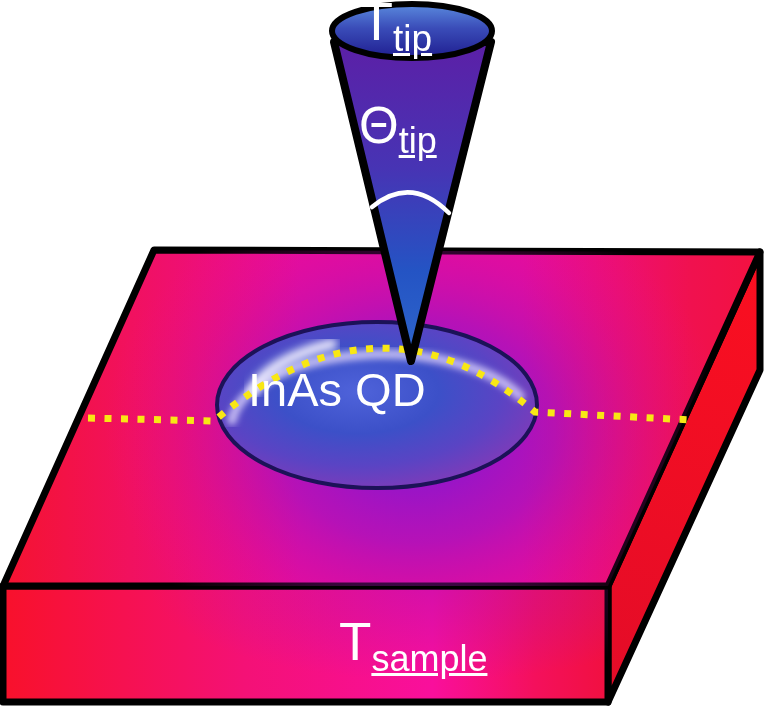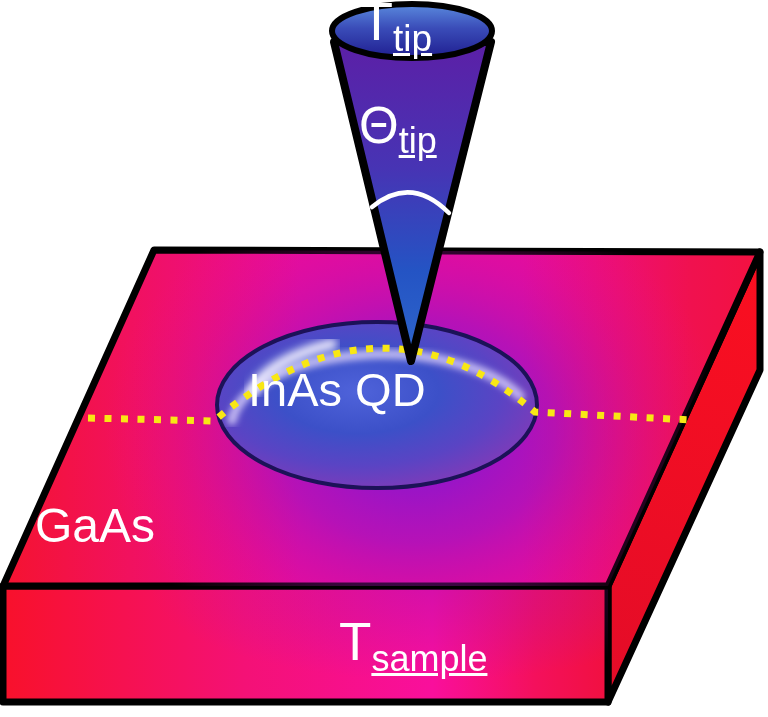--- a/index.html
+++ b/index.html
@@ -129,20 +129,19 @@
       <span class="sub">tip</span>
   </div>
 
   <div class="lbl" id="lbl-theta-tip">
     <span class="base">Θ</span>
       <span class="sub">tip</span>
   </div>
 
   <div class="lbl" id="lbl-inas-qd">InAs QD</div>
 
-  <div class="lbl" id="lbl-gaas">GaAs</div>
 
   <div class="lbl" id="lbl-t-sample">
     <span class="base">T</span>
       <span class="sub">sample</span>
   </div>
 
 </div>
 
 </body></html>

